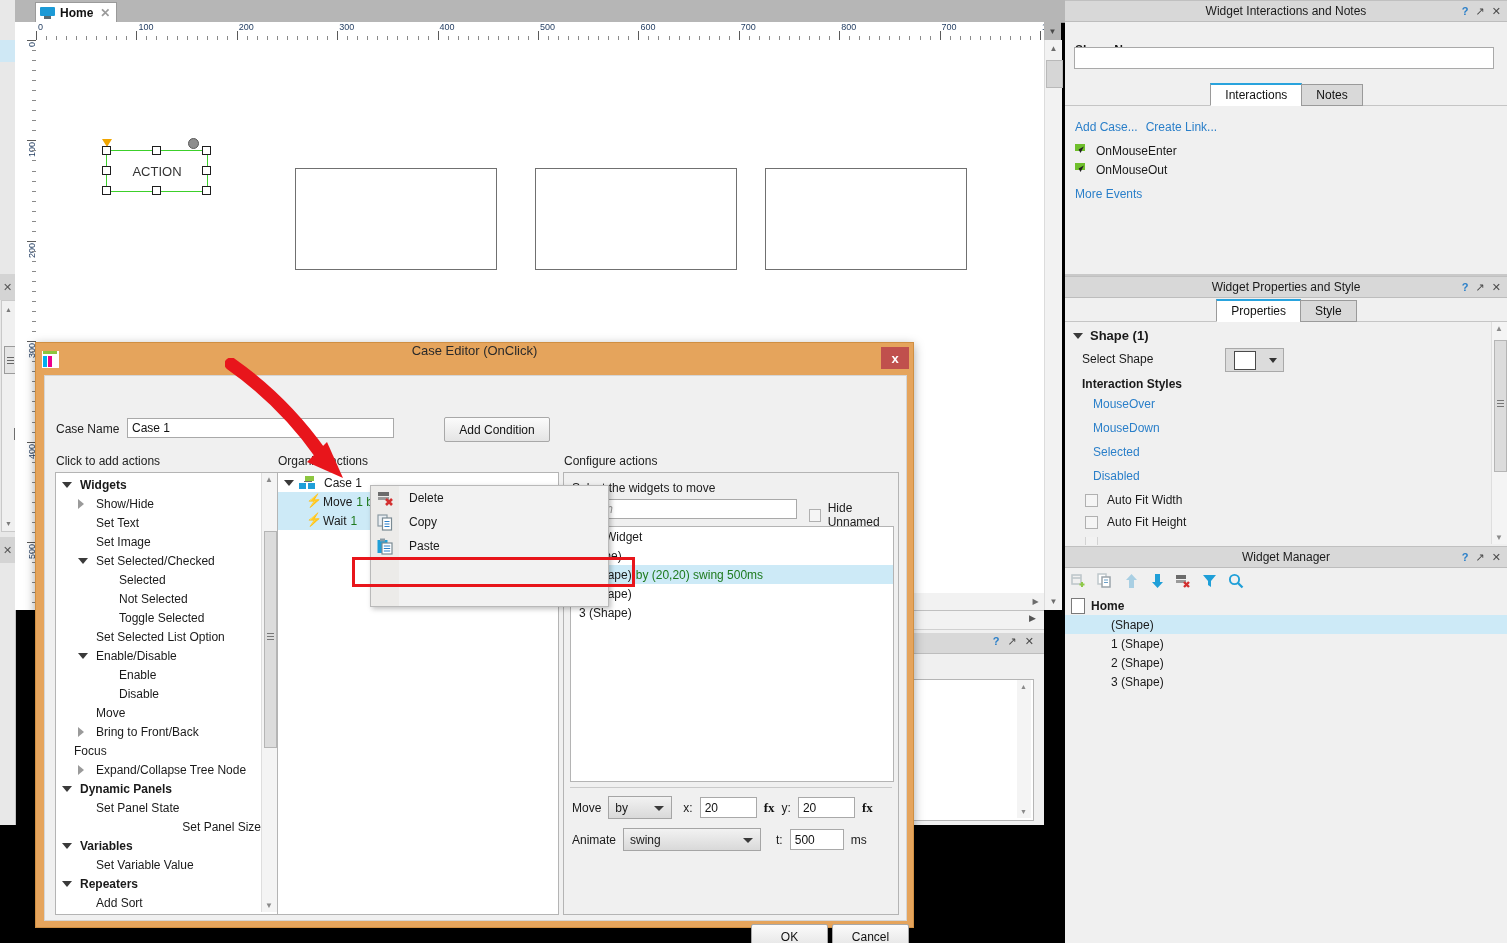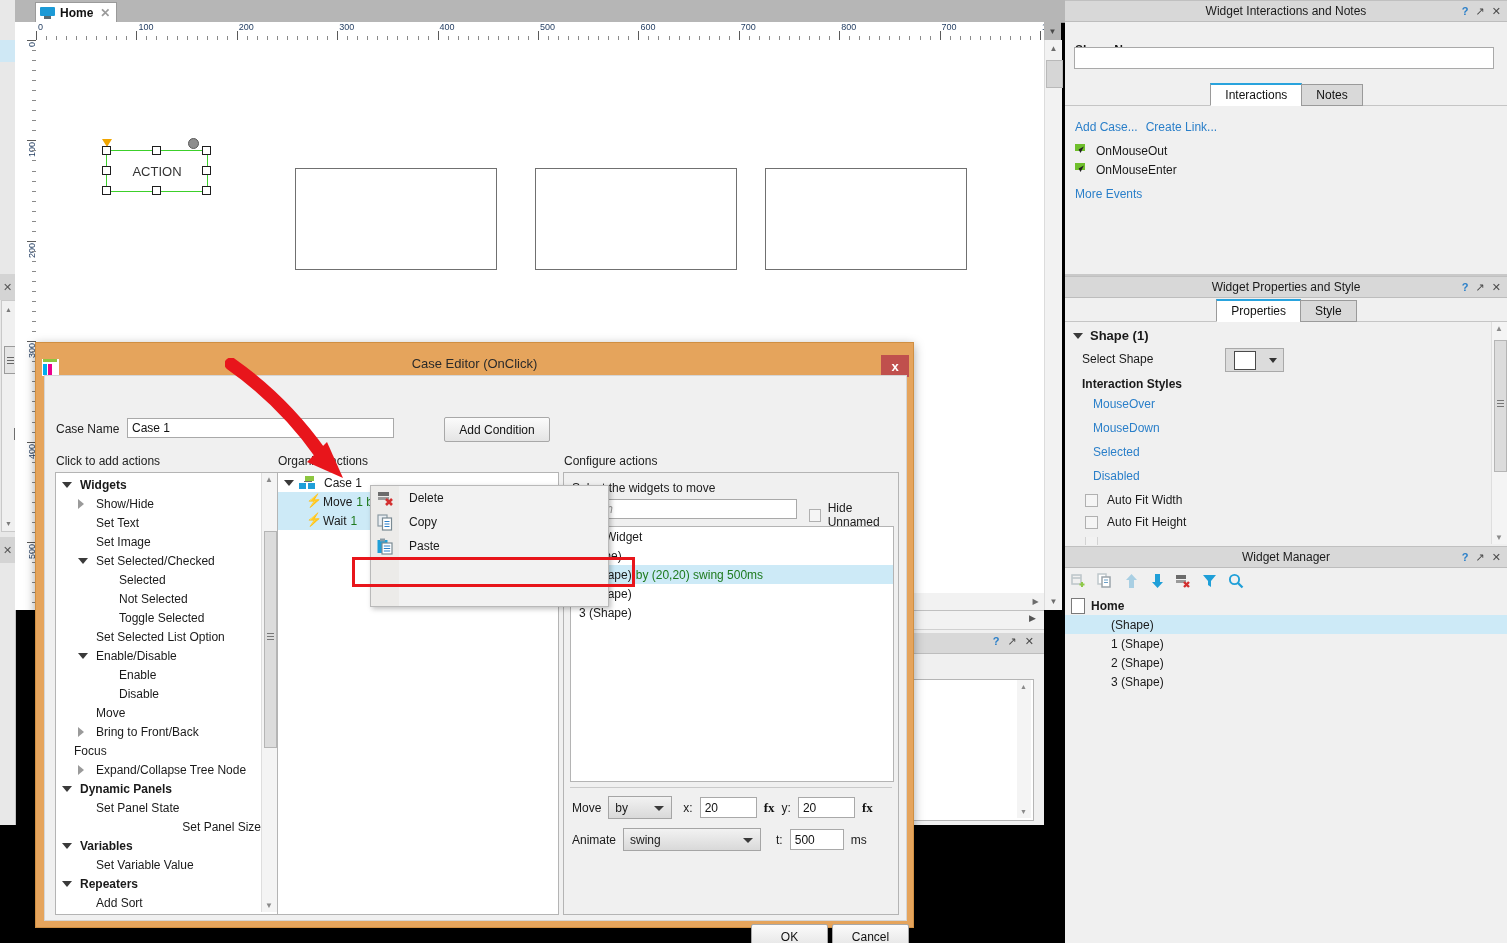--- a/index.html
+++ b/index.html
@@ -178,22 +178,22 @@
   }
   .scroll-thumb-sm { position:absolute; left:2px; width:11px; background:#dcdcdc; border:1px solid #b5b5b5; }
 
   
   .dialog {
     position: absolute; left: 35px; top: 342px; width: 877px; height: 584px;
     background: #e5a45c; border: 1px solid #d08f42;
     box-shadow: 0 3px 10px rgba(0,0,0,.35);
   }
   .dlg-title {
-    position: absolute; left: 0; top: 8px; width: 877px; height: 24px;
-    display: flex; align-items: center; justify-content: center;
+    position: absolute; left: 0; top: 0; width: 877px; height: 24px;
+    display: flex; align-items: flex-start; justify-content: center;
     font-size: 13px; color: #2a2a2a;
   }
   .dlg-logo { position: absolute; left: 6px; top: 8px; width: 17px; height: 17px; background: #ffffff; }
   .dlg-logo i { position:absolute; display:block; }
   .dlg-close {
     position: absolute; right: 4px; top: 4px; width: 28px; height: 22px;
     background: #c0504d; color: #fff; display:flex;align-items:center;justify-content:center;
     font-size: 13px; font-weight: bold;
   }
   .dlg-body {
@@ -540,25 +540,25 @@
         </div>
         <div class="hr-line" style="margin-top:-1px;"></div>
       </div>
       <div style="position:absolute;left:10px;top:98px;display:flex;gap:8px;">
         <span class="link">Add Case...</span>
         <span class="link">Create Link...</span>
       </div>
       <div style="position:absolute;left:0;top:119px;width:442px;">
         <div class="evt-row">
           <span class="evt-ic"></span>
-          <span>OnMouseOut</span>
+          <span>OnMouseEnter</span>
         </div>
         <div class="evt-row">
           <span class="evt-ic"></span>
-          <span>OnMouseEnter</span>
+          <span>OnMouseOut</span>
         </div>
         <div style="padding-left:10px;padding-top:8px;">
           <span class="link">More Events</span>
         </div>
       </div>
       <div style="position:absolute;left:0;top:252px;width:442px;height:2px;background:#c9c9c9;"></div>
     </div>
 
     <div class="panel-title">
       <span>Widget Properties and Style</span>

